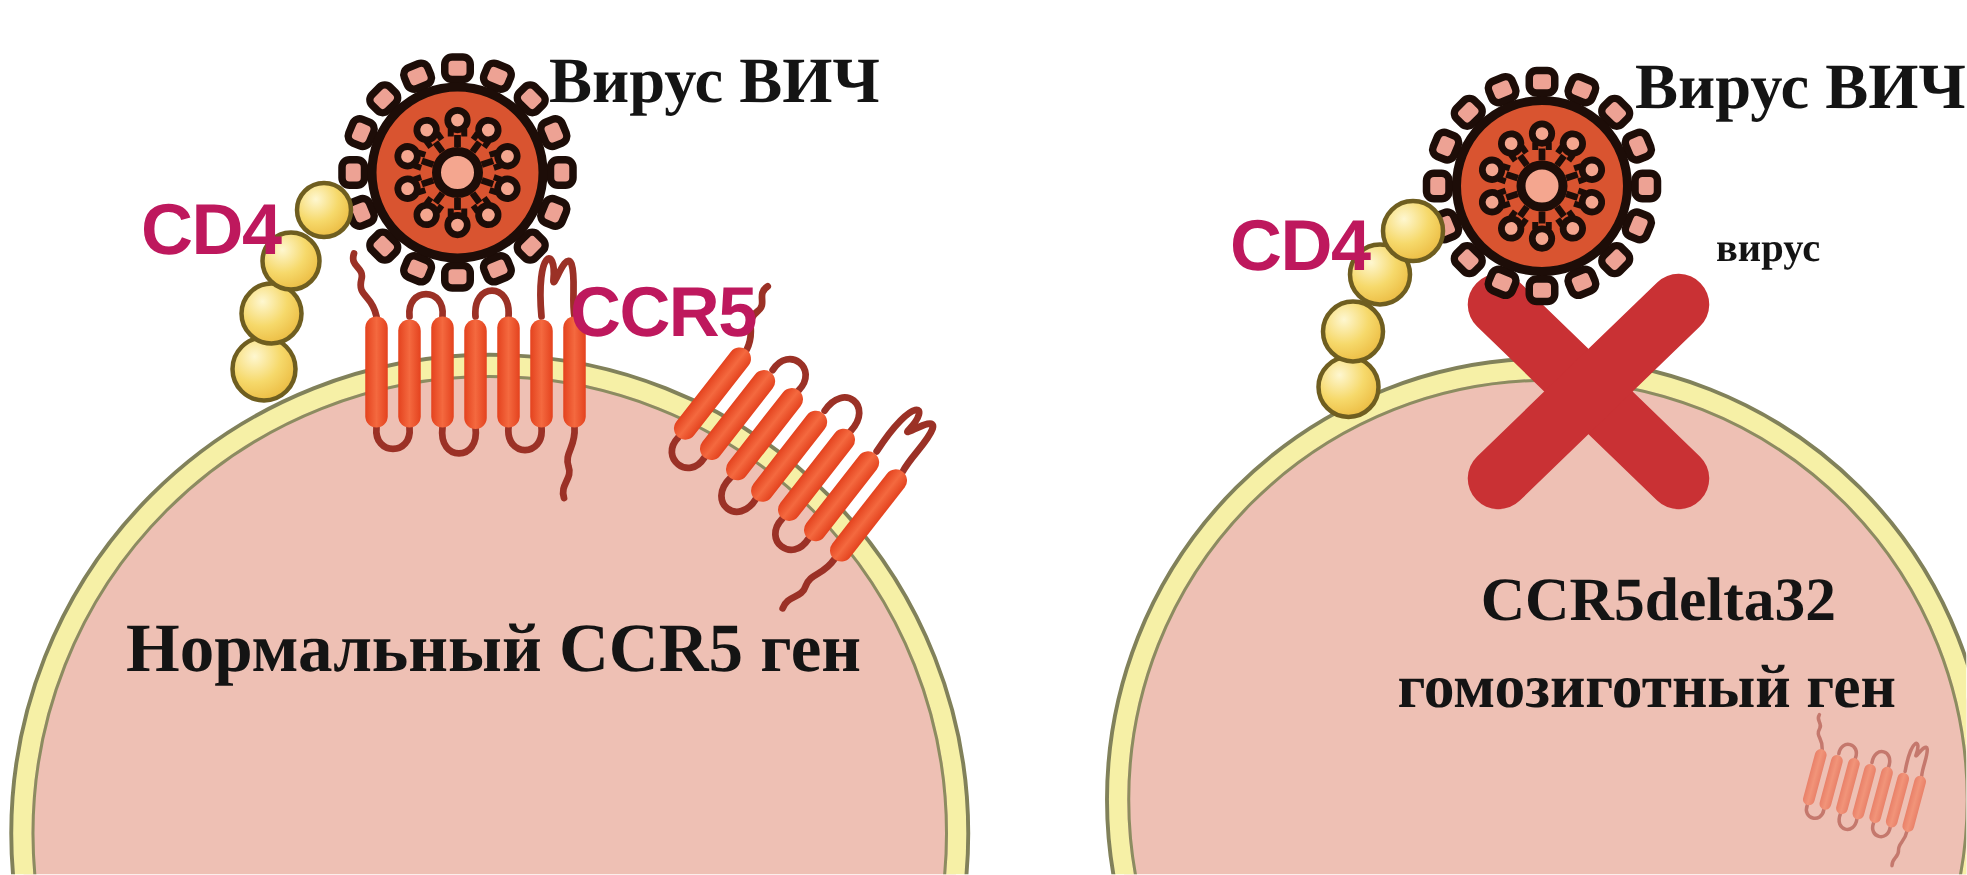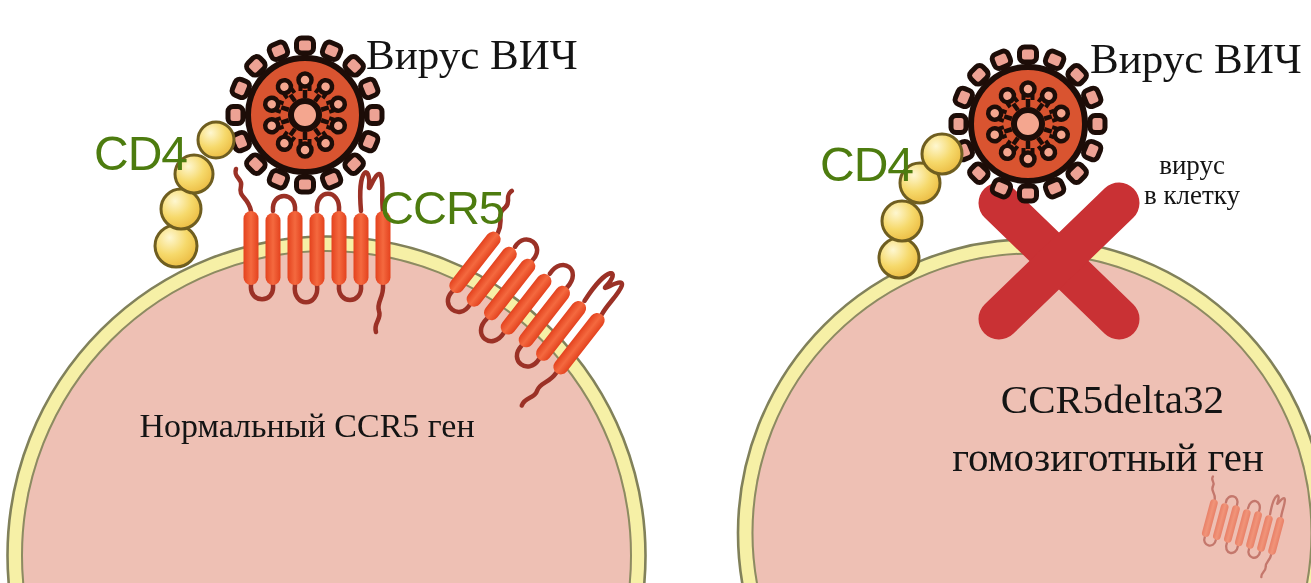--- a/index.html
+++ b/index.html
@@ -5,28 +5,28 @@
   html,body{margin:0;padding:0;background:#ffffff;}
   .stage{
     position:relative;
     width:1311px;height:583px;
     background:#ffffff;
     overflow:hidden;
     font-family:"Liberation Serif","DejaVu Serif",serif;
   }
   .stage svg{position:absolute;left:0;top:0;}
   .lbl{position:absolute;color:#141414;white-space:nowrap;}
-  .serifB{font-family:"Liberation Serif","DejaVu Serif",serif;font-weight:normal;}
-  .sansB{font-family:"Liberation Sans","DejaVu Sans",sans-serif;font-weight:normal;letter-spacing:-1px;color:#4d7c0f;}
+  .serifB{font-family:"Liberation Serif","DejaVu Serif",serif;font-weight:bold;}
+  .sansB{font-family:"Liberation Sans","DejaVu Sans",sans-serif;font-weight:bold;letter-spacing:-1px;color:#be185d;}
   .virus-title{font-size:43px;line-height:1;}
   .cd4{font-size:48px;line-height:1;}
   .ccr5{font-size:47px;line-height:1;}
-  .cell-title{font-size:34px;line-height:1;text-align:center;}
+  .cell-title{font-size:46px;line-height:1;text-align:center;}
   .cell-title2{font-size:41px;line-height:1;text-align:right;}
-  .blocked{font-size:27px;line-height:30px;text-align:center;}
+  .blocked{font-size:27px;line-height:30px;text-align:right;}
 </style>
 </head>
 <body>
 
 <div class="stage">
 
 <svg width="1311" height="583" viewBox="0 0 1311 583">
   <defs>
     <radialGradient id="beadGrad" cx="35%" cy="30%" r="75%">
       <stop offset="0%" stop-color="#fef7d0"></stop>
@@ -153,19 +153,18 @@
   <div class="lbl sansB ccr5" style="left:380px;top:184px;">CCR5</div>
 
   <div class="lbl serifB cell-title" style="left:84px;top:409px;width:446px;">Нормальный CCR5 ген</div>
 
   <div class="lbl serifB virus-title" style="left:1090px;top:37px;">Вирус ВИЧ</div>
 
   <div class="lbl sansB cd4" style="left:820px;top:141px;">CD4</div>
 
   <div class="lbl serifB blocked" style="left:1144px;top:150px;">
     <div>вирус</div>
-    <div>в клетку</div>
   </div>
 
   <div class="lbl serifB cell-title2" style="left:820px;top:379px;width:404px;">CCR5delta32</div>
   <div class="lbl serifB cell-title2" style="left:860px;top:437px;width:404px;">гомозиготный ген</div>
 
 </div>
 
 </body></html>

